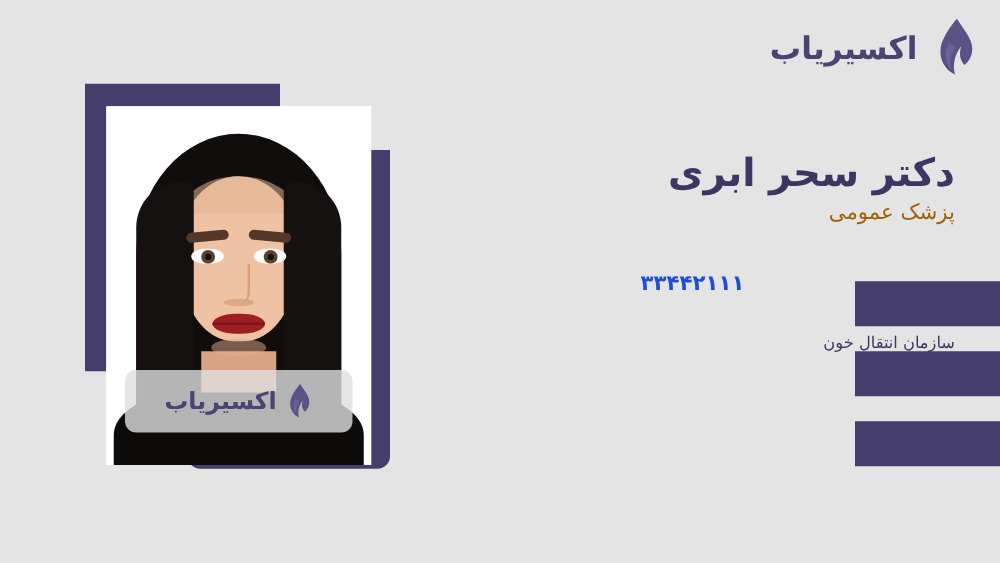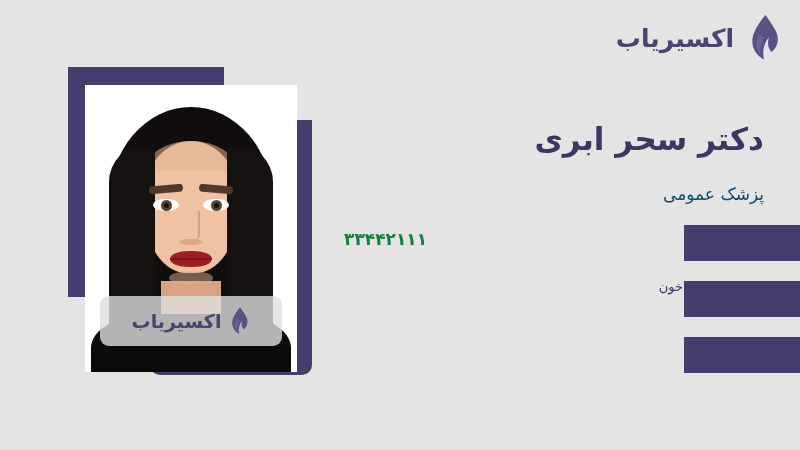--- a/index.html
+++ b/index.html
@@ -41,34 +41,34 @@
     direction:rtl;
   }
   #doctor-name {
     font-family:"DejaVu Sans", sans-serif;
     font-size:31px; font-weight:700;
     color:#3c3663;
     line-height:1.25;
     white-space:nowrap;
   }
   #specialty {
-    margin-top:24px;
+    margin-top:0;
     font-family:"DejaVu Sans", sans-serif;
     font-size:17px; font-weight:400;
-    color:#0c4a6e;
+    color:#a16207;
     line-height:1.3;
   }
   #phone {
-    margin-top:24px;
+    margin-top:36px;
     font-family:"DejaVu Sans", sans-serif;
     font-size:17px; font-weight:700;
-    color:#15803d;
+    color:#1d4ed8;
     letter-spacing:1px;
     direction:ltr;
-    text-align:left;
+    text-align:center;
   }
   #org {
     margin-top:30px;
     font-family:"DejaVu Sans", sans-serif;
     font-size:13px; font-weight:400;
     color:#3c3663;
     line-height:1.3;
   }
 
   

